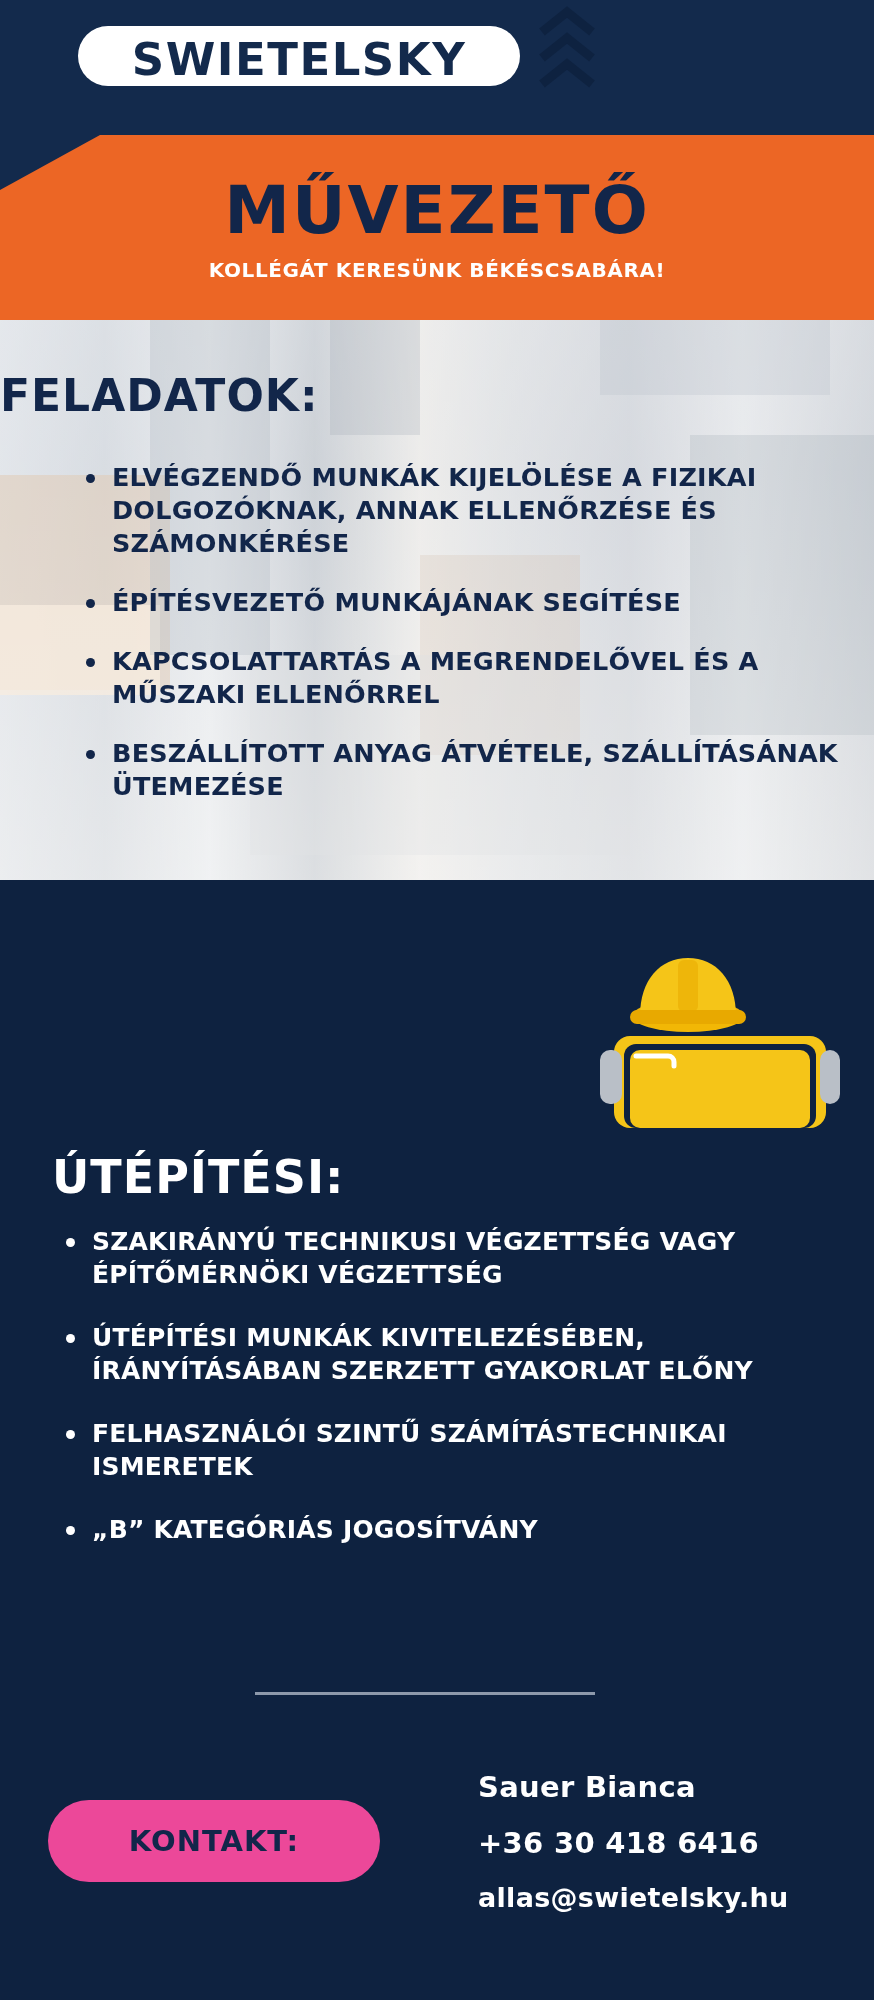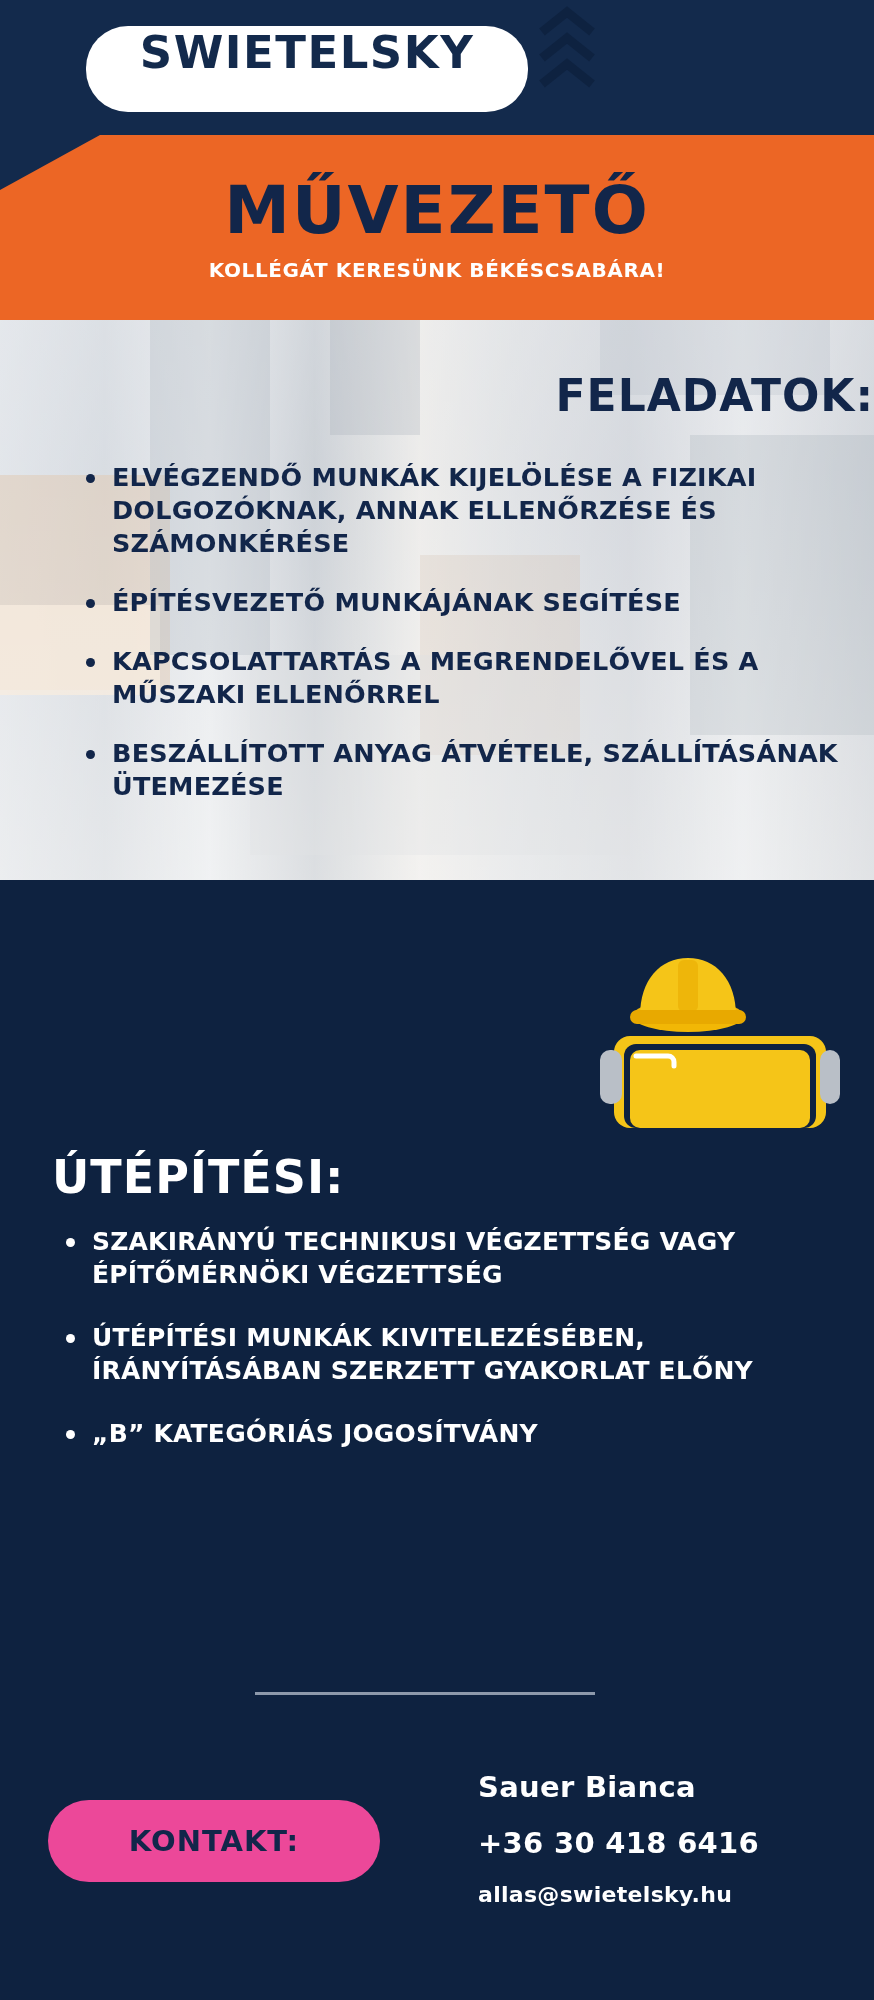--- a/index.html
+++ b/index.html
@@ -17,25 +17,25 @@
     background:#0e2240;
     overflow:hidden;
   }
   .top-band-clip {
     position:absolute; left:0; top:0; width:874px; height:190px;
     background:#132a4c;
     clip-path: polygon(0 0, 874px 0, 874px 135px, 680px 135px, 640px 190px, 0 190px);
     z-index:4;
   }
   .logo-pill {
-    position:absolute; left:86px; top:26px;
-    width:442px; height:86px;
+    position:absolute; left:78px; top:26px;
+    width:442px; height:60px;
     background:#ffffff;
     border-radius:42px;
-    display:flex; align-items:flex-start; justify-content:center;
+    display:flex; align-items:flex-end; justify-content:center;
     z-index:7;
   }
   .logo-text {
     font-family:"DejaVu Sans", sans-serif;
     font-weight:bold;
     font-size:45px;
     letter-spacing:1.5px;
     color:#132a4c;
   }
 
@@ -103,21 +103,21 @@
     z-index:6;
     white-space:nowrap;
   }
 
   
   .tasks {
     position:absolute; left:0; top:370px; width:874px;
     z-index:6;
   }
   .tasks-title {
-    text-align:right;
+    text-align:left;
     font-family:"DejaVu Sans", sans-serif;
     font-weight:bold;
     font-size:44px;
     color:#12264a;
     letter-spacing:1px;
     margin-bottom:40px;
   }
   ul.list { list-style:none; }
   .tasks ul.list { padding-left:80px; padding-right:34px; }
   .tasks li {
@@ -205,21 +205,21 @@
   }
   .contact-info div {
     font-family:"DejaVu Sans", sans-serif;
     font-weight:bold;
     font-size:29px;
     color:#ffffff;
     margin-bottom:22px;
     letter-spacing:0.3px;
     white-space:nowrap;
   }
-  .contact-info div:last-child { margin-bottom:4px; font-size:22px; }
+  .contact-info div:last-child { margin-bottom:4px; font-size:27px; }
 
   
   .helmet-wrap {
     position:absolute; left:600px; top:940px; width:240px; height:200px;
     z-index:6;
   }
 </style>
 </head>
 <body>
 
@@ -283,20 +283,21 @@
       <li>KAPCSOLATTARTÁS A MEGRENDELŐVEL ÉS A MŰSZAKI ELLENŐRREL</li>
       <li>BESZÁLLÍTOTT ANYAG ÁTVÉTELE, SZÁLLÍTÁSÁNAK ÜTEMEZÉSE</li>
     </ul>
   </div>
 
   <div class="req-title">ÚTÉPÍTÉSI:</div>
   <div class="reqs">
     <ul class="list">
       <li>SZAKIRÁNYÚ TECHNIKUSI VÉGZETTSÉG VAGY ÉPÍTŐMÉRNÖKI VÉGZETTSÉG</li>
       <li>ÚTÉPÍTÉSI MUNKÁK KIVITELEZÉSÉBEN, ÍRÁNYÍTÁSÁBAN SZERZETT GYAKORLAT ELŐNY</li>
+      <li>FELHASZNÁLÓI SZINTŰ SZÁMÍTÁSTECHNIKAI ISMERETEK</li>
       <li>„B” KATEGÓRIÁS JOGOSÍTVÁNY</li>
     </ul>
   </div>
 
   <div class="divider"></div>
 
   <div class="contact-btn">
     <span>KONTAKT:</span>
   </div>
   <div class="contact-info">

